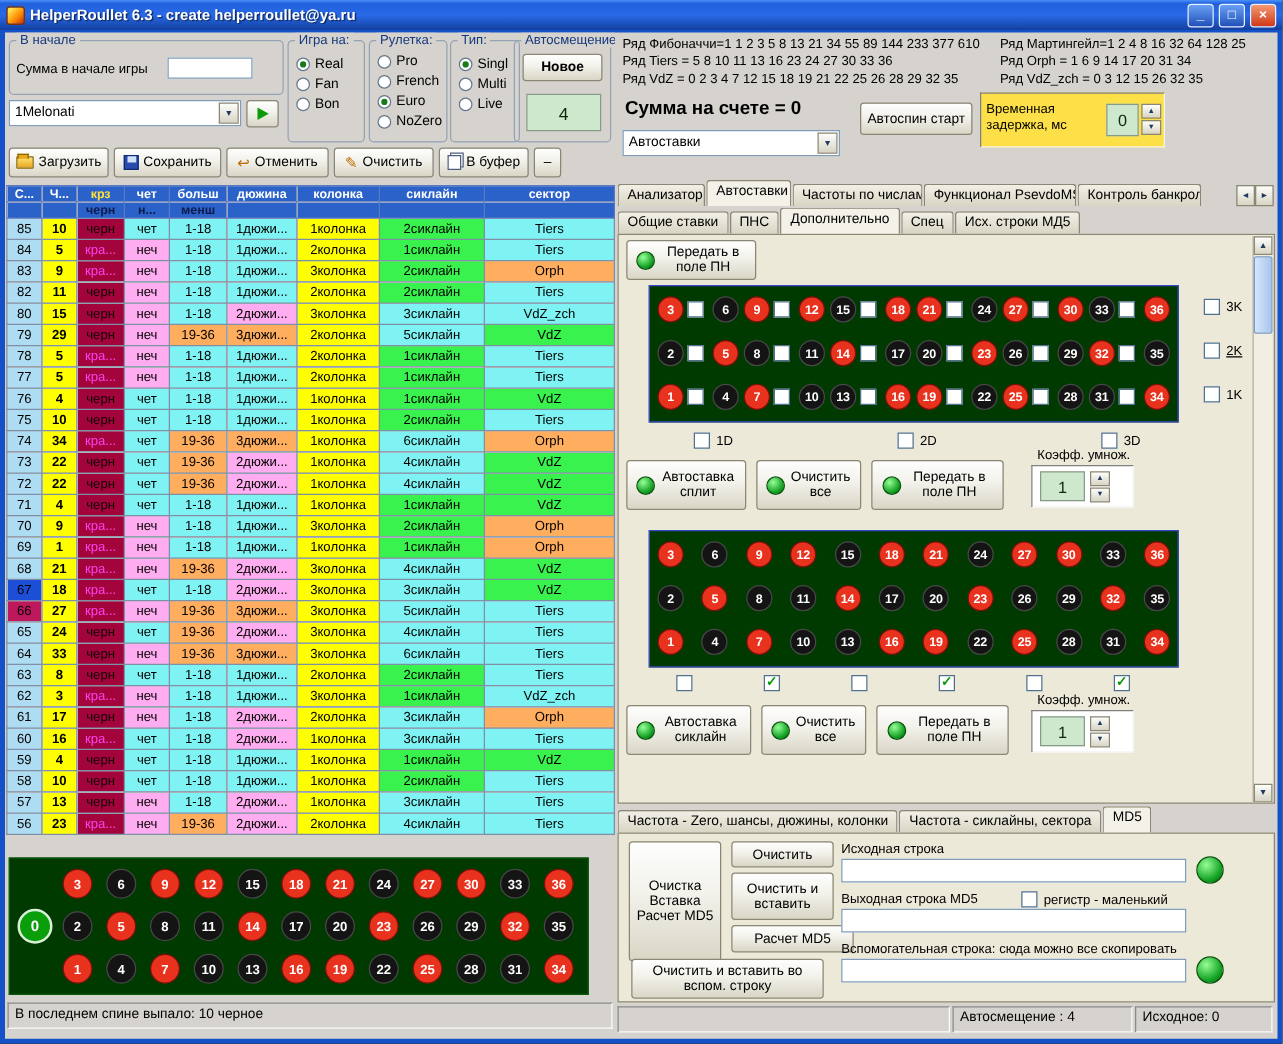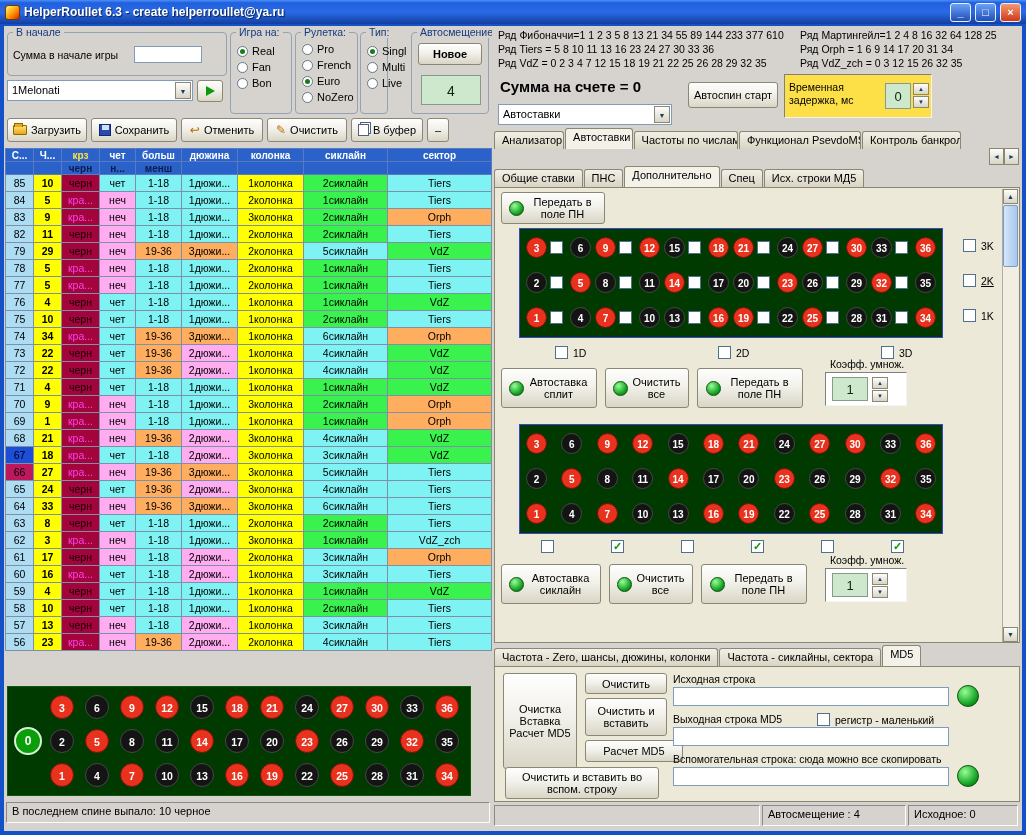--- a/index.html
+++ b/index.html
@@ -121,21 +121,21 @@
           </div>
           <div class="radio-row">
             <span class="radio on"></span>
             <span class="rlabel">Euro</span>
           </div>
           <div class="radio-row">
             <span class="radio"></span>
             <span class="rlabel">NoZero</span>
           </div>
         </div>
-      <div class="gb" style="left:356px;top:6px;width:28px;height:82px;padding-top:10px">
+      <div class="gb" style="left:356px;top:6px;width:56px;height:82px;padding-top:10px">
         <span class="legend">Тип:</span>
       <div class="radio-row">
             <span class="radio on"></span>
             <span class="rlabel">Singl</span>
           </div>
           <div class="radio-row">
             <span class="radio"></span>
             <span class="rlabel">Multi</span>
           </div>
           <div class="radio-row">
@@ -245,20 +245,31 @@
             <tr>
               <td style="background: rgb(174, 220, 242);">82</td>
               <td style="background: rgb(255, 255, 0); font-weight: bold;">11</td>
               <td style="background: rgb(163, 4, 60); color: rgb(16, 0, 5);">черн</td>
               <td style="background: rgb(255, 172, 240);">неч</td>
               <td style="background: rgb(127, 243, 243);">1-18</td>
               <td style="background: rgb(127, 243, 243);">1дюжи...</td>
               <td style="background: rgb(255, 255, 0);">2колонка</td>
               <td style="background: rgb(57, 242, 77);">2сиклайн</td>
               <td style="background: rgb(127, 243, 243);">Tiers</td>
+            </tr>
+            <tr>
+              <td style="background: rgb(174, 220, 242);">80</td>
+              <td style="background: rgb(255, 255, 0); font-weight: bold;">15</td>
+              <td style="background: rgb(163, 4, 60); color: rgb(16, 0, 5);">черн</td>
+              <td style="background: rgb(255, 172, 240);">неч</td>
+              <td style="background: rgb(127, 243, 243);">1-18</td>
+              <td style="background: rgb(255, 172, 240);">2дюжи...</td>
+              <td style="background: rgb(255, 255, 0);">3колонка</td>
+              <td style="background: rgb(127, 243, 243);">3сиклайн</td>
+              <td style="background: rgb(127, 243, 243);">VdZ_zch</td>
             </tr>
             <tr>
               <td style="background: rgb(174, 220, 242);">79</td>
               <td style="background: rgb(255, 255, 0); font-weight: bold;">29</td>
               <td style="background: rgb(163, 4, 60); color: rgb(16, 0, 5);">черн</td>
               <td style="background: rgb(255, 172, 240);">неч</td>
               <td style="background: rgb(255, 173, 94);">19-36</td>
               <td style="background: rgb(255, 173, 94);">3дюжи...</td>
               <td style="background: rgb(255, 255, 0);">2колонка</td>
               <td style="background: rgb(127, 243, 243);">5сиклайн</td>
@@ -584,21 +595,21 @@
           <button class="sbt">▲</button>
           <button class="sbt">▼</button>
         </span>
       </div>
 
       <div class="combo" style="left:6px;top:78px;width:174px">
         <span>Автоставки</span>
         <span class="drop">▼</span>
       </div>
 
-      <div class="tabs" id="main-tabs" style="left:2px;top:100px;height:23px;width:468px;overflow:hidden">
+      <div class="tabs" id="main-tabs" style="left:2px;top:116px;height:23px;width:468px;overflow:hidden">
           <span class="tab">Анализатор</span>
           <span class="tab active">Автоставки</span>
           <span class="tab">Частоты по числам</span>
           <span class="tab">Функционал PsevdoMS</span>
           <span class="tab">Контроль банкрол</span>
         </div>
       <span style="position:absolute;left:497px;top:119px">
         <button class="sbt2">◄</button><button class="sbt2">►</button>
       </span>
       <div class="tabs" id="sub-tabs" style="left:2px;top:140px;height:21px;width:526px;overflow:hidden">

